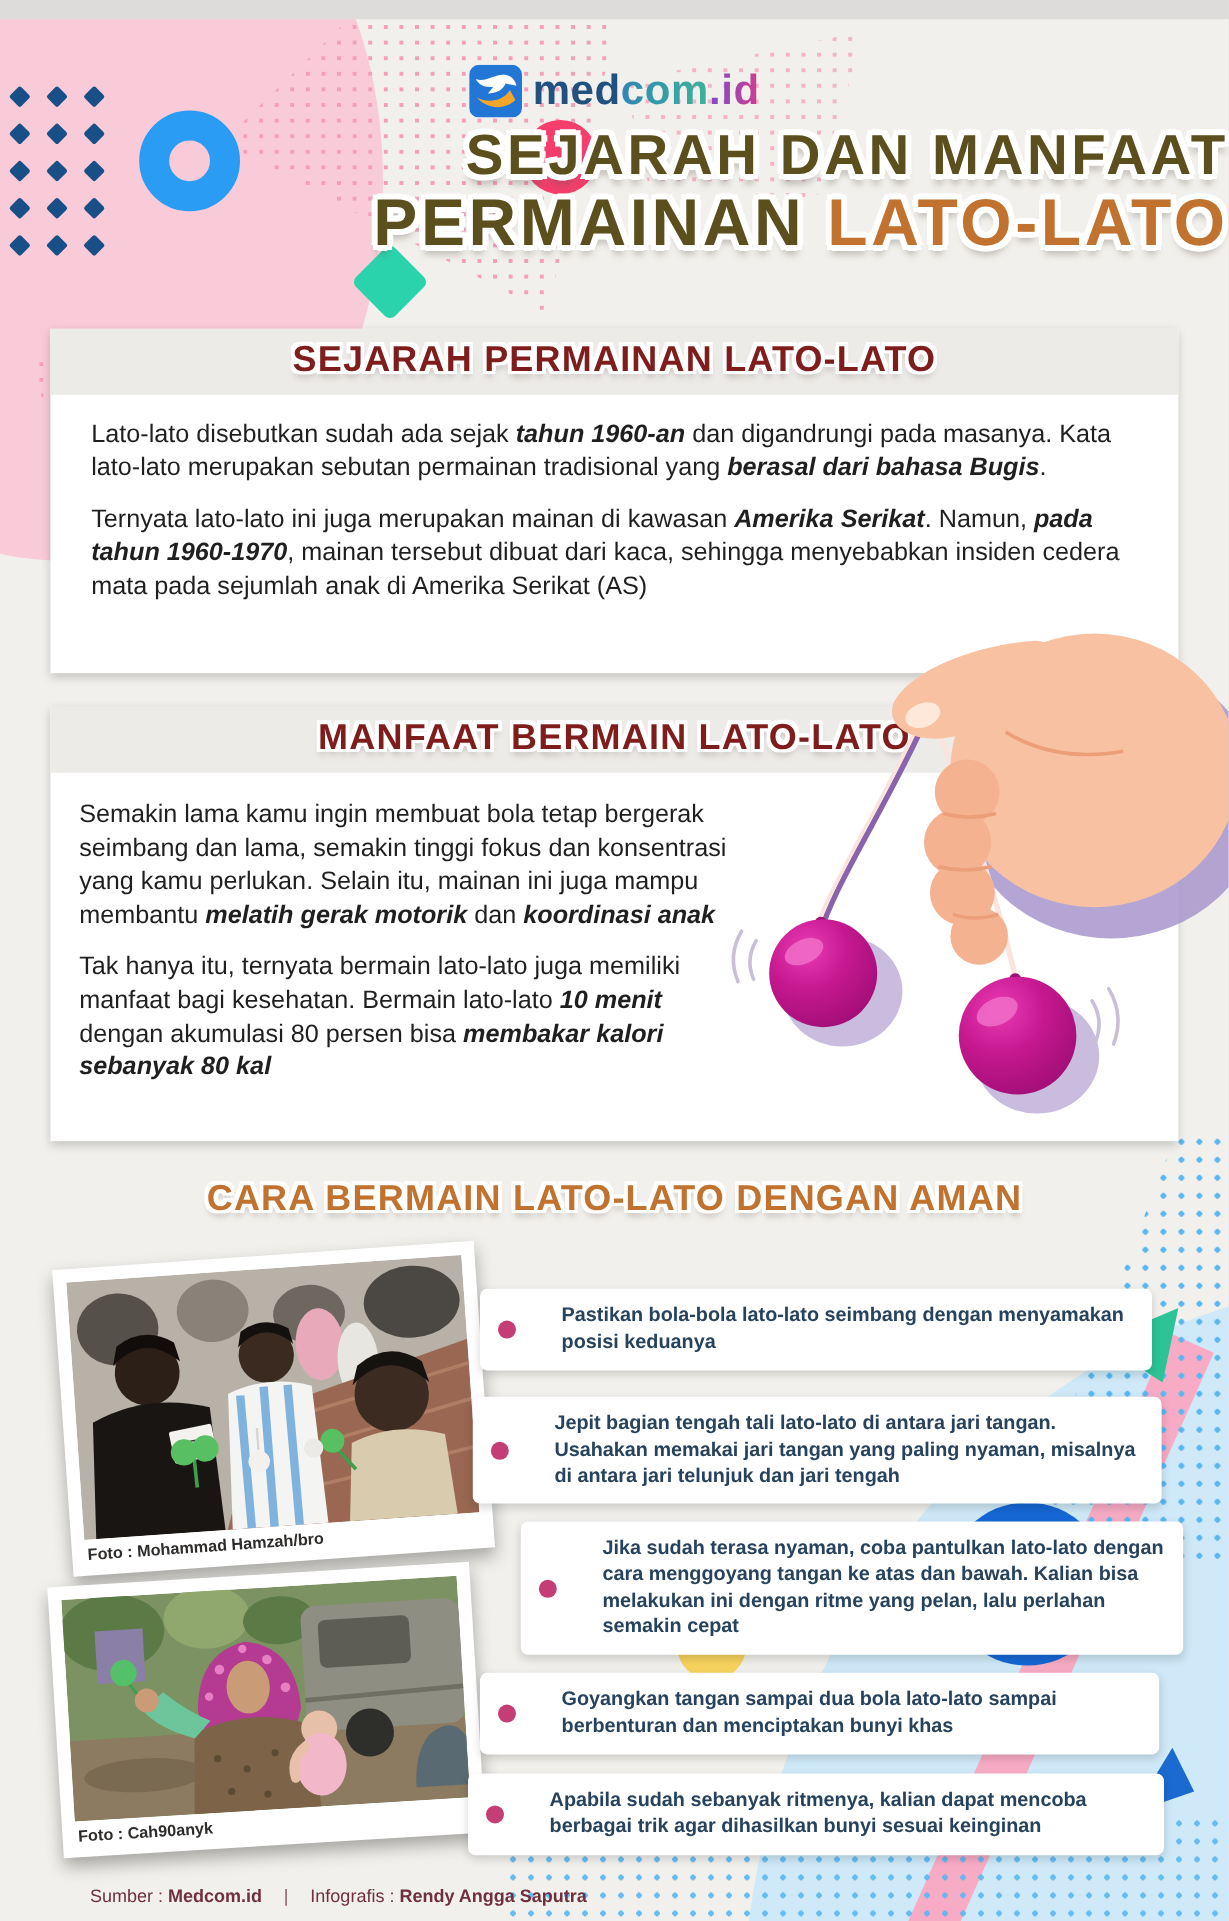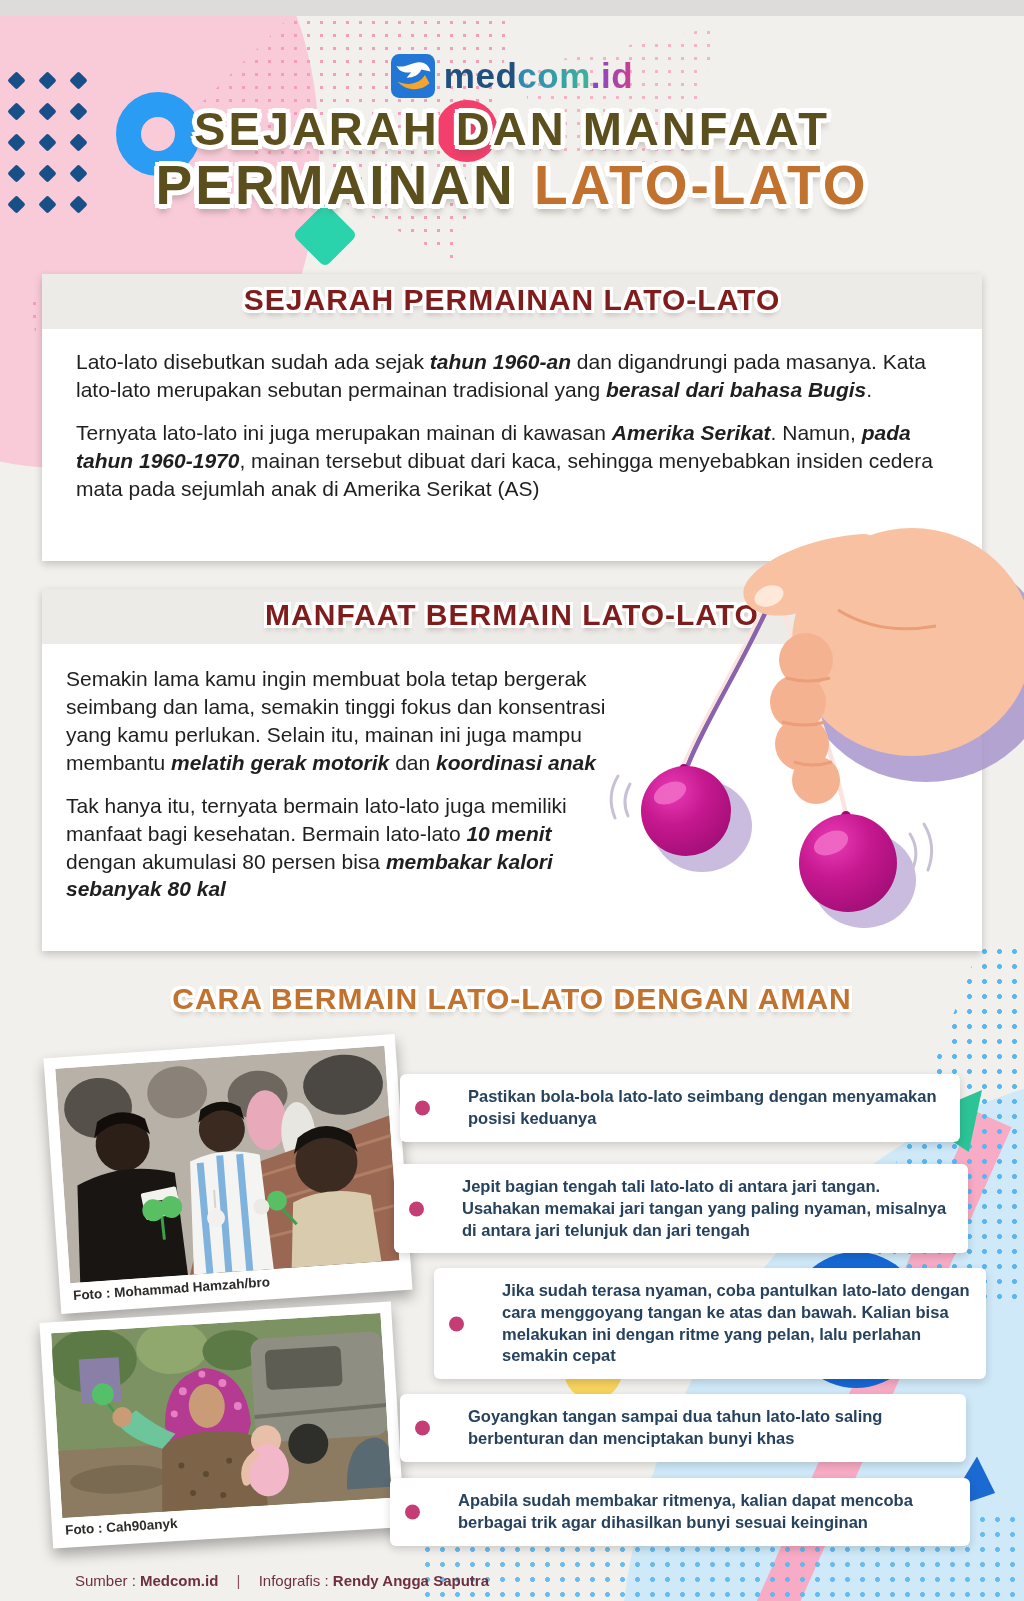--- a/index.html
+++ b/index.html
@@ -35,21 +35,21 @@
   .blue-tri{left:948px;top:1440px;width:48px;height:58px;background:#1b6ad2;
     clip-path:polygon(0 100%,52% 0,100% 58%);transform:rotate(8deg);z-index:1;}
   
   .logo{position:absolute;left:0;right:0;top:38px;display:flex;justify-content:center;align-items:center;gap:9px;z-index:2;}
   .logo-mark{width:44px;height:44px;display:block;}
   .logo-text{font-size:35px;font-weight:bold;letter-spacing:.5px;}
   .lt-med{color:#20517f;}
   .lt-com{background:linear-gradient(90deg,#2f86b4,#3cb49a);-webkit-background-clip:text;background-clip:text;color:transparent;}
   .lt-id{background:linear-gradient(90deg,#7d4bc8,#cf3e8e);-webkit-background-clip:text;background-clip:text;color:transparent;}
   
-  .title{position:absolute;left:0;right:0;top:88px;text-align:center;z-index:1;font-weight:bold;}
+  .title{position:absolute;left:0;right:0;top:88px;text-align:right;z-index:1;font-weight:bold;}
   .otl-big{
     text-shadow:
       -3px -3px 0 #fff,0 -4px 0 #fff,3px -3px 0 #fff,
       -4px 0 0 #fff,4px 0 0 #fff,
       -3px 3px 0 #fff,0 4px 0 #fff,3px 3px 0 #fff,
       -5px 0 0 #fff,5px 0 0 #fff,0 -5px 0 #fff,0 5px 0 #fff,
       -4px -4px 0 #fff,4px -4px 0 #fff,-4px 4px 0 #fff,4px 4px 0 #fff,
       0 8px 6px rgba(100,90,80,.4);
   }
   .t1{font-size:47px;letter-spacing:3px;color:#5b4f1e;line-height:1.05;}
@@ -315,25 +315,25 @@
     <li class="tip tip-2">
       <span class="dot"></span>
       <p>Jepit bagian tengah tali lato-lato di antara jari tangan. Usahakan memakai jari tangan yang paling nyaman, misalnya di antara jari telunjuk dan jari tengah</p>
     </li>
     <li class="tip tip-3">
       <span class="dot"></span>
       <p>Jika sudah terasa nyaman, coba pantulkan lato-lato dengan cara menggoyang tangan ke atas dan bawah. Kalian bisa melakukan ini dengan ritme yang pelan, lalu perlahan semakin cepat</p>
     </li>
     <li class="tip tip-4">
       <span class="dot"></span>
-      <p>Goyangkan tangan sampai dua tahun lato-lato saling berbenturan dan menciptakan bunyi khas</p>
+      <p>Goyangkan tangan sampai dua bola lato-lato sampai berbenturan dan menciptakan bunyi khas</p>
     </li>
     <li class="tip tip-5">
       <span class="dot"></span>
-      <p>Apabila sudah membakar ritmenya, kalian dapat mencoba berbagai trik agar dihasilkan bunyi sesuai keinginan</p>
+      <p>Apabila sudah sebanyak ritmenya, kalian dapat mencoba berbagai trik agar dihasilkan bunyi sesuai keinginan</p>
     </li>
   </ul>
 
   <footer class="footer">
     <span>Sumber :</span>
     <b>Medcom.id</b>
     <span class="sep">|</span>
     <span>Infografis :</span>
     <b>Rendy Angga Saputra</b>
   </footer>

